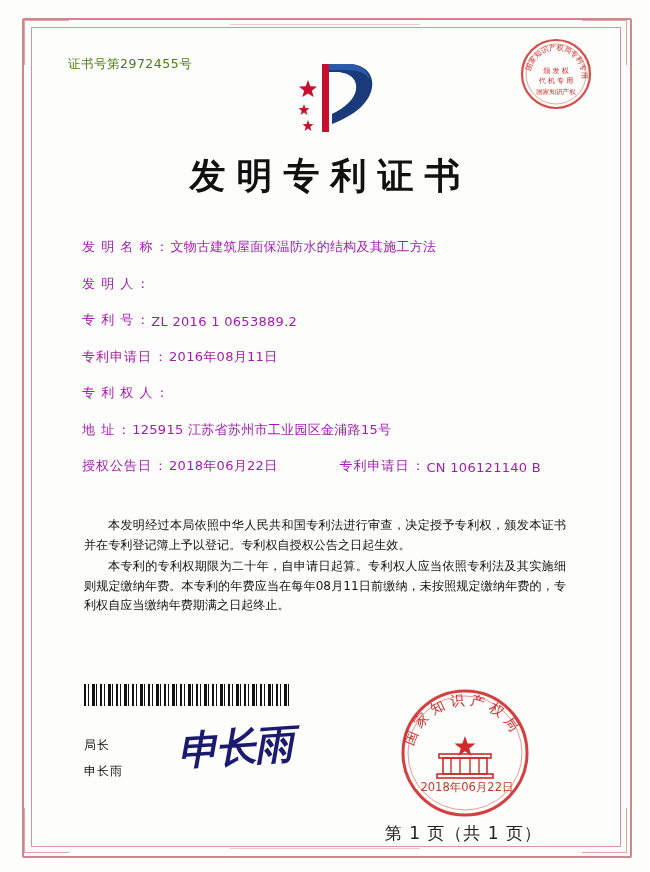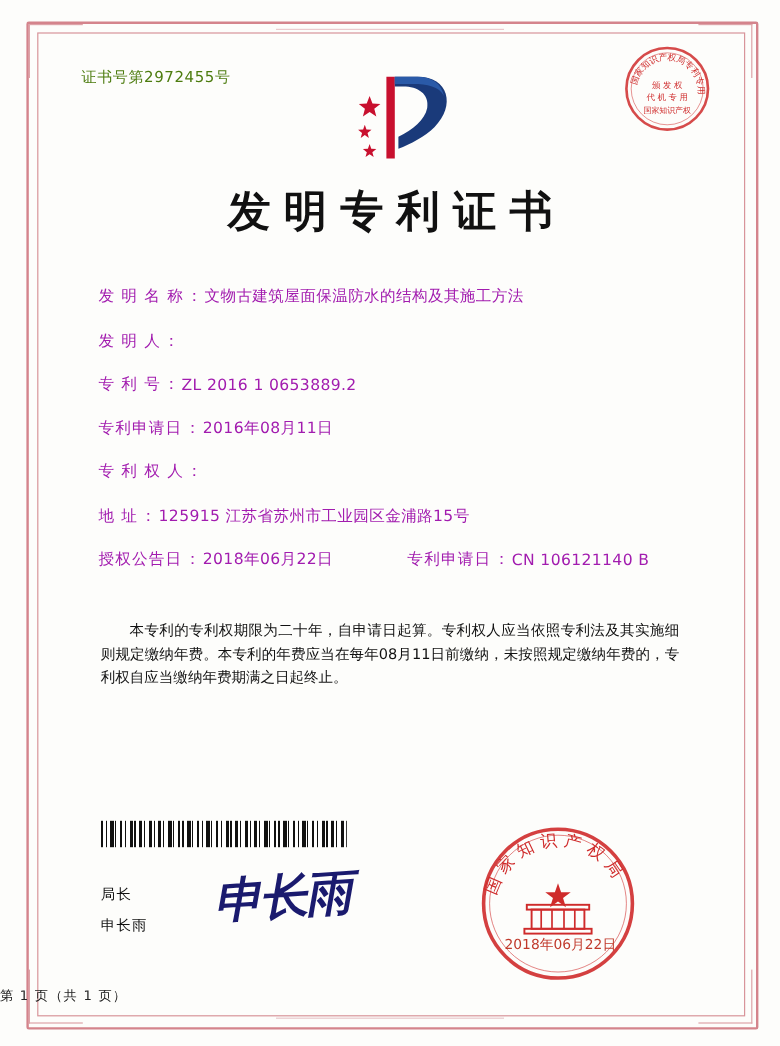--- a/index.html
+++ b/index.html
@@ -128,21 +128,21 @@
     font-family:"DejaVu Serif","Liberation Serif",serif;
     font-size:40px;color:#1a1a6e;
     transform:rotate(-4deg);
     font-weight:700;
     font-style:italic;
     letter-spacing:-2px;
   }
 
   .footer{
     position:absolute;left:0;top:822px;width:542px;
-    text-align:left;font-size:11px;color:#222;
+    text-align:right;font-size:17px;color:#222;
     letter-spacing:1px;
   }
 </style>
 </head>
 <body>
 
 <div class="page">
 
   <div class="border-outer"></div>
   <div class="border-inner"></div>
@@ -227,20 +227,21 @@
       <span class="fvalue">2018年06月22日</span>
       <span class="gap"></span>
       <span class="flabel">专利申请日</span>
       <span class="fcolon">：</span>
       <span class="fvalue">CN 106121140 B</span>
     </div>
 
   </div>
 
   <div class="body">
+    <p>本发明经过本局依照中华人民共和国专利法进行审查，决定授予专利权，颁发本证书并在专利登记簿上予以登记。专利权自授权公告之日起生效。</p>
     <p>本专利的专利权期限为二十年，自申请日起算。专利权人应当依照专利法及其实施细则规定缴纳年费。本专利的年费应当在每年08月11日前缴纳，未按照规定缴纳年费的，专利权自应当缴纳年费期满之日起终止。</p>
   </div>
 
   <div class="barcode"></div>
 
   <div class="sign-block">
     <div>局长</div>
     <div>申长雨</div>
   </div>
 

